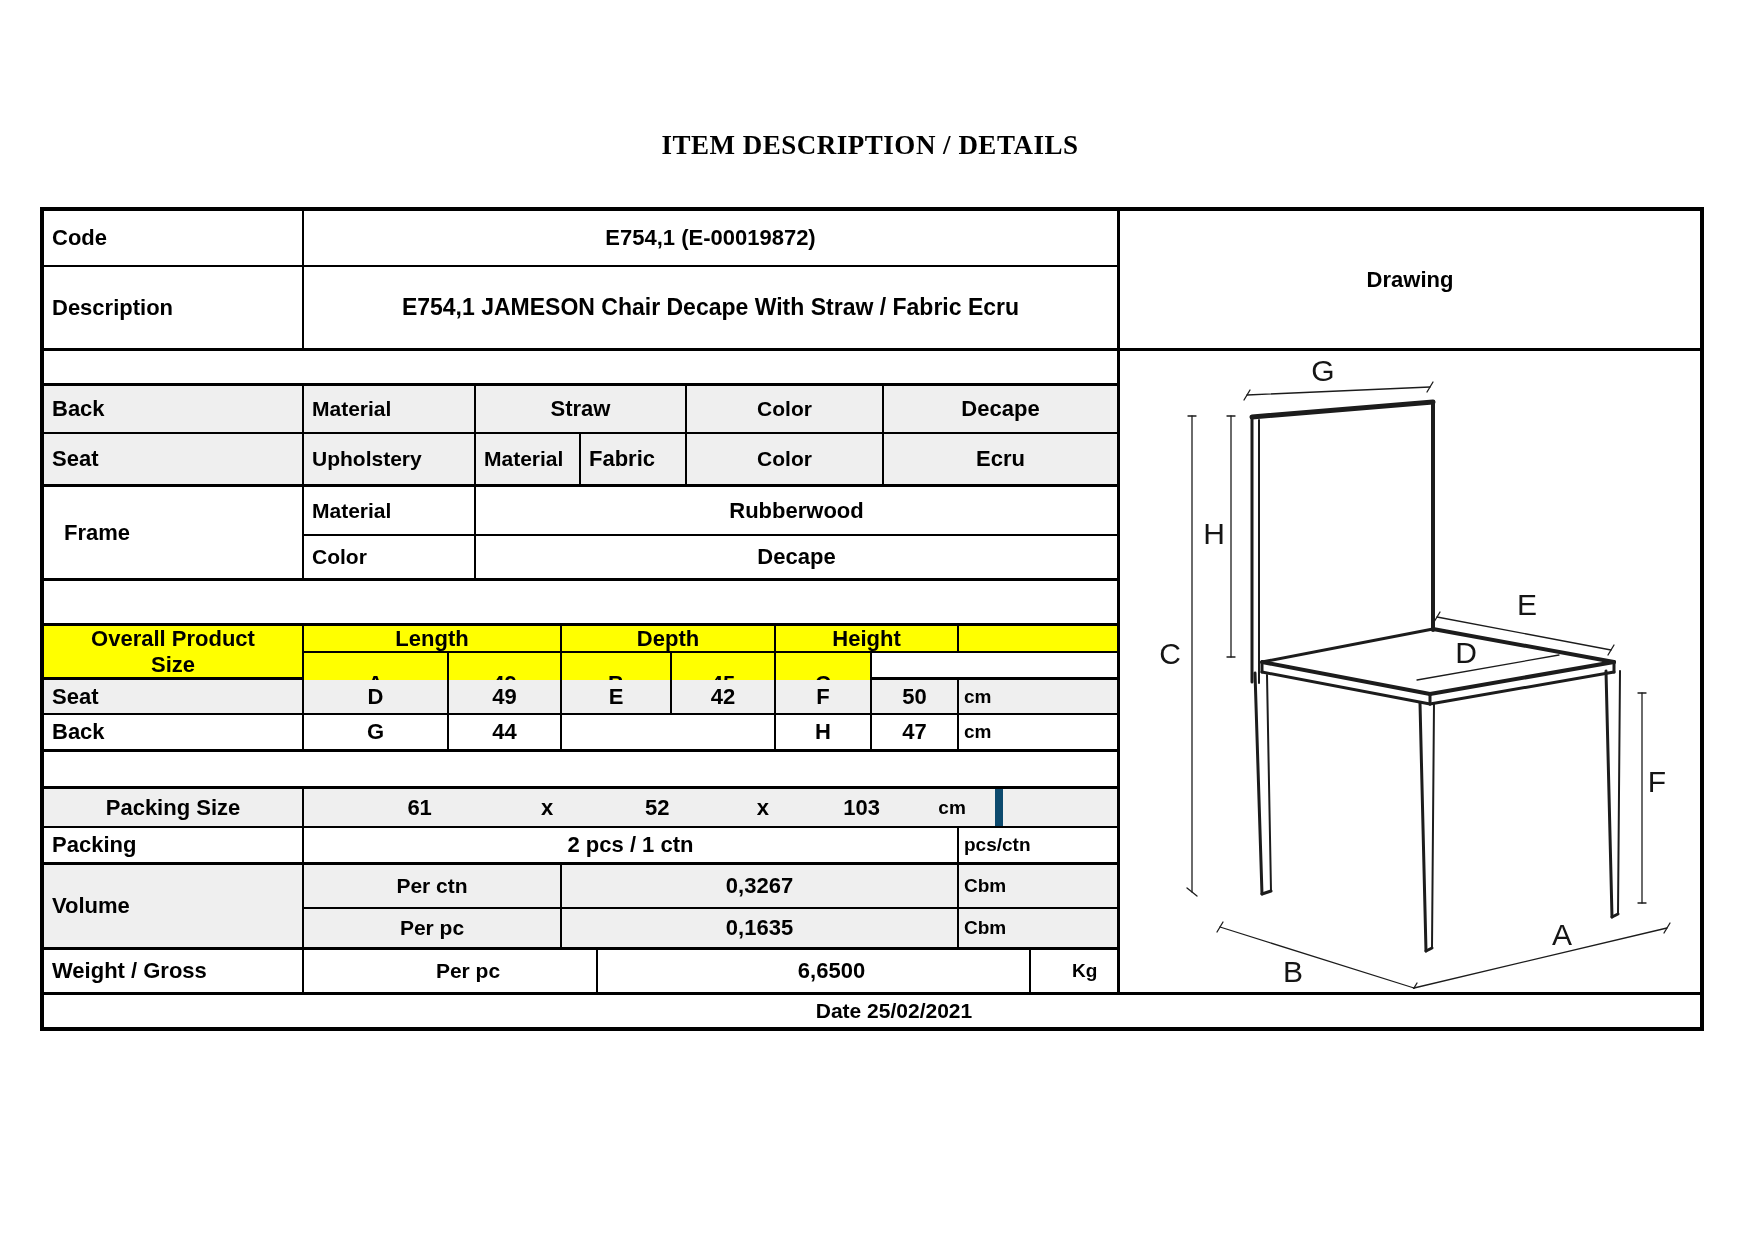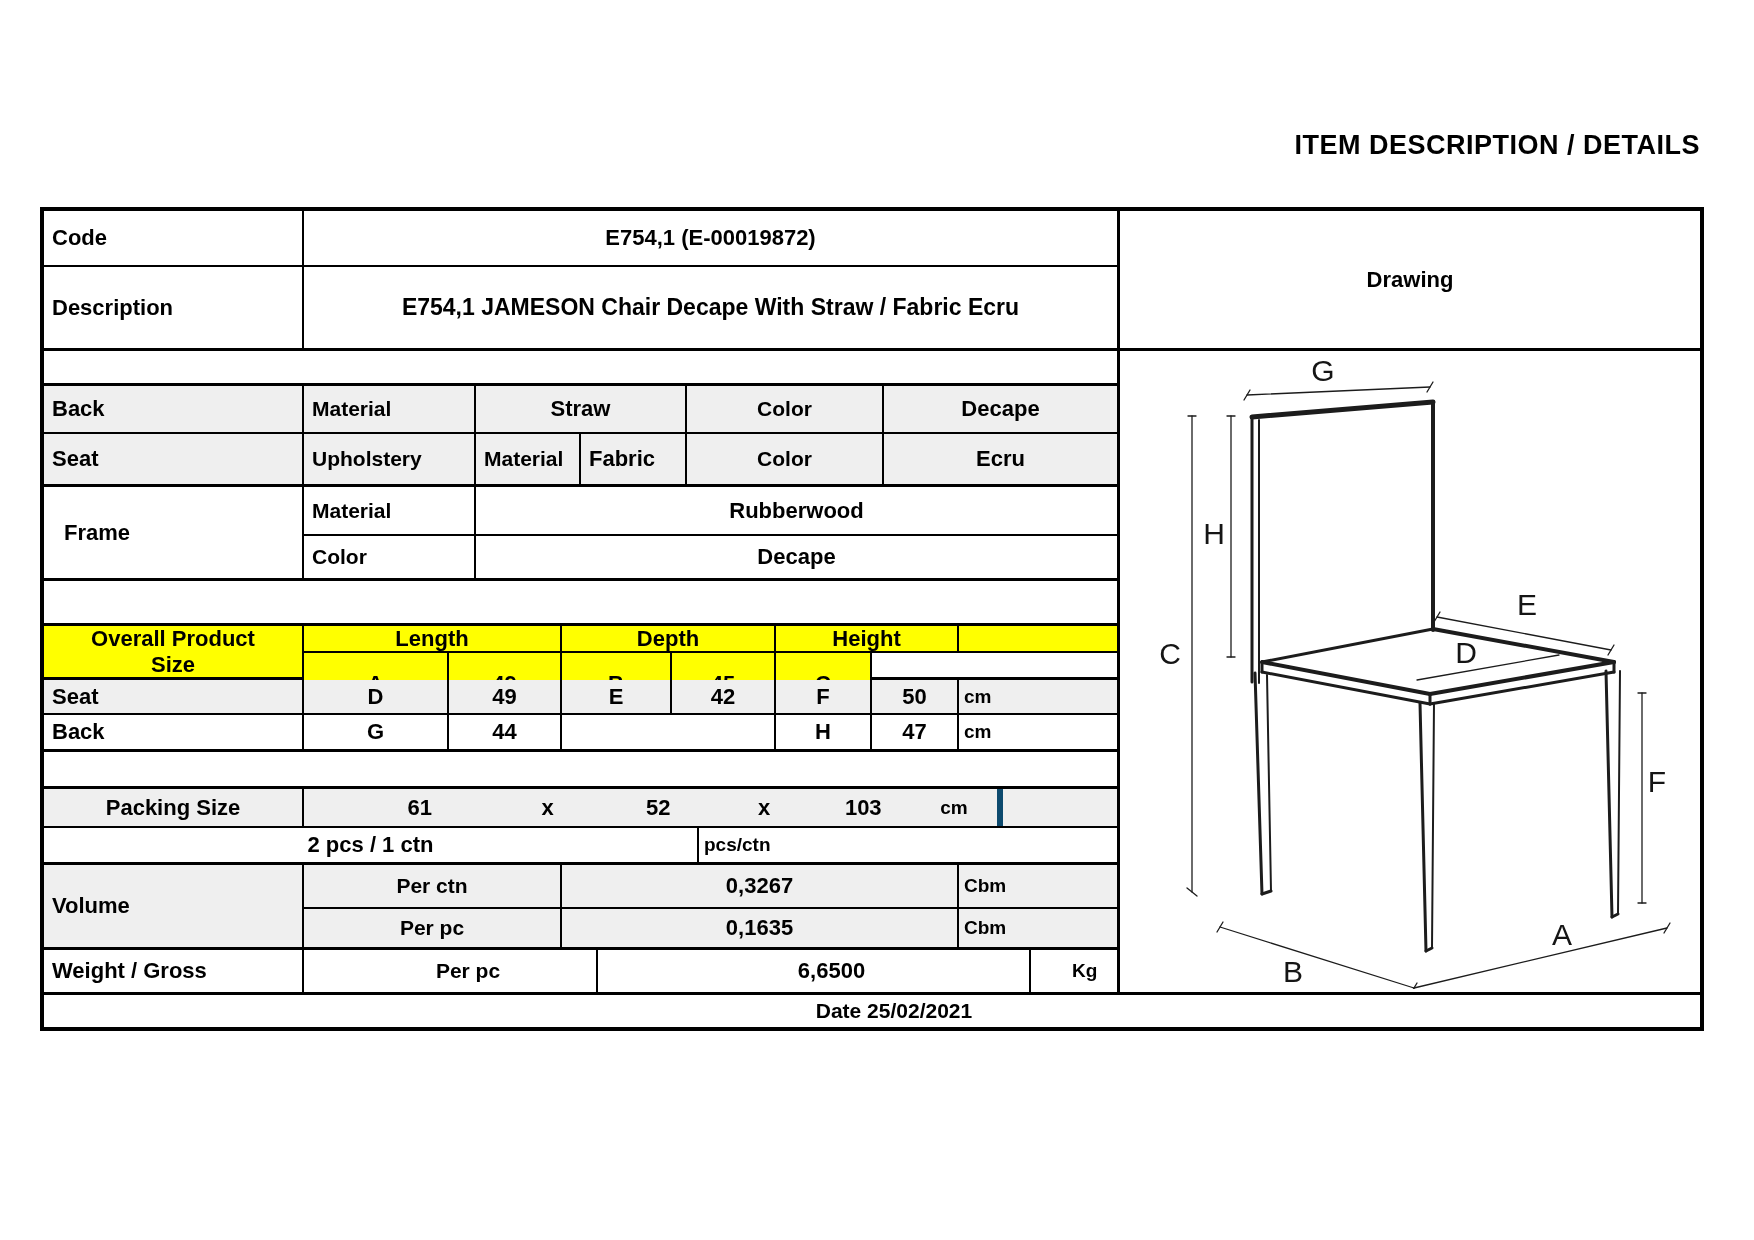--- a/index.html
+++ b/index.html
@@ -1,19 +1,19 @@
 <!DOCTYPE html>
 <html><head>
 <meta charset="utf-8">
 <style>
   html,body{margin:0;padding:0;background:#ffffff;}
   .page{position:relative;width:1754px;height:1240px;background:#fff;
         font-family:"Liberation Sans","DejaVu Sans",sans-serif;color:#000;}
-  .title{position:absolute;left:40px;top:130px;width:1660px;text-align:right;
-         font-size:27px;font-weight:bold;letter-spacing:0.5px;}
+  .title{position:absolute;left:40px;top:130px;width:1660px;text-align:center;
+         font-size:27px;font-weight:bold;letter-spacing:0.5px;font-family:Liberation Serif, serif;}
   .outer{position:absolute;left:40px;top:207px;width:1656px;height:816px;
          border:4px solid #000;box-sizing:content-box;}
   .content{display:flex;width:1656px;height:781px;}
   .ltable{width:1073px;flex:none;display:flex;flex-direction:column;}
   .drawcell{flex:1;border-left:3px solid #000;box-sizing:border-box;
             display:flex;flex-direction:column;}
   .drawhead{height:140px;border-bottom:3px solid #000;box-sizing:border-box;
             display:flex;align-items:center;justify-content:center;
             font-size:22px;font-weight:bold;}
   .drawarea{flex:1;position:relative;overflow:hidden;}
@@ -31,21 +31,21 @@
   .grow{flex:1 1 auto;}
   .shade{background:#efefef;}
   .yellow{background:#ffff00;}
   .sub{flex:1;display:flex;flex-direction:column;min-width:0;}
   .subrow{display:flex;box-sizing:border-box;border-bottom:2px solid #000;flex:none;}
   .subrow.lastr{border-bottom:none;flex:1;}
   .two-line{flex-direction:column;line-height:1.15;}
   .daterow{height:35px;border-top:3px solid #000;box-sizing:border-box;
            display:flex;align-items:center;justify-content:center;
            font-size:21px;font-weight:bold;padding-left:44px;}
-  .spread{display:flex;width:655px;box-sizing:border-box;border-right:6px solid #0c4a6e;}
+  .spread{display:flex;width:655px;box-sizing:border-box;border-right:8px solid #0c4a6e;}
   .spread span{display:flex;align-items:center;justify-content:center;
                font-size:22px;font-weight:bold;}
   svg text{font-family:"Liberation Sans","DejaVu Sans",sans-serif;font-size:30px;fill:#151515;}
 </style>
 </head>
 <body>
 
 <div class="page">
 
   <div class="title">ITEM DESCRIPTION / DETAILS</div>
@@ -154,20 +154,21 @@
             <span style="width:113px;">x</span>
             <span style="width:110px;">52</span>
             <span style="width:104px;">x</span>
             <span style="width:96px;">103</span>
             <span style="width:87px;font-size:19px;">cm</span>
           </div>
           <div class="c lastc grow nob"></div>
         </div>
 
         <div class="row bb3" style="height:37px;">
+          <div class="c leftal" style="width:260px;">Packing</div>
           <div class="c" style="width:655px;">2 pcs / 1 ctn</div>
           <div class="c unit lastc grow">pcs/ctn</div>
         </div>
 
         <div class="row shade bb3" style="height:85px;">
           <div class="c leftal" style="width:260px;">Volume</div>
           <div class="sub">
             <div class="subrow" style="height:44px;">
               <div class="c small" style="width:258px;">Per ctn</div>
               <div class="c" style="width:397px;">0,3267</div>

